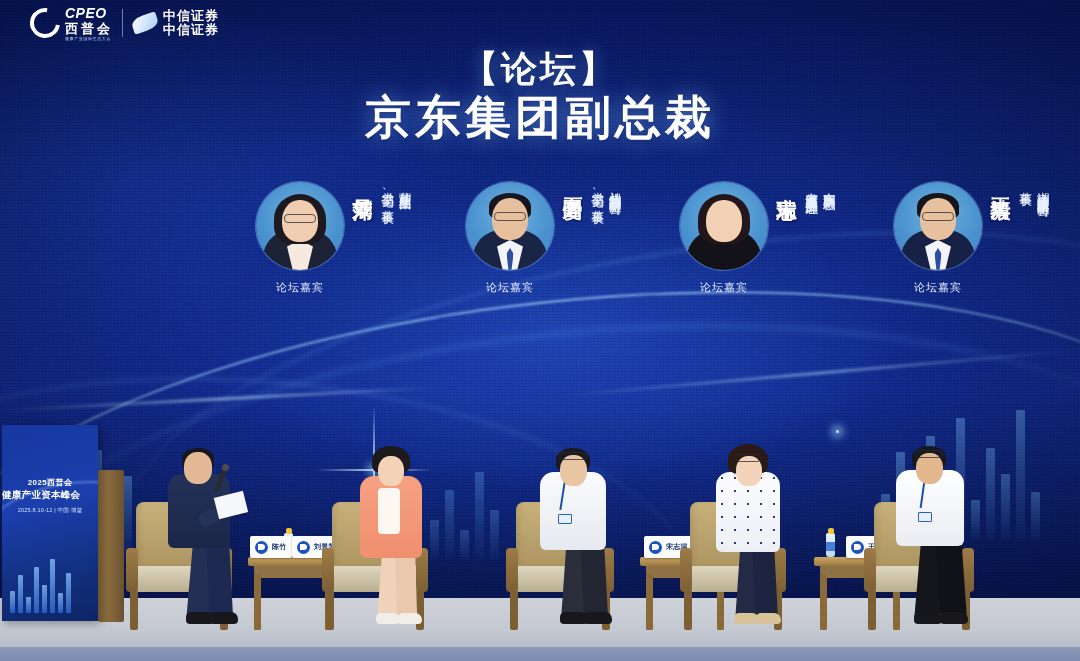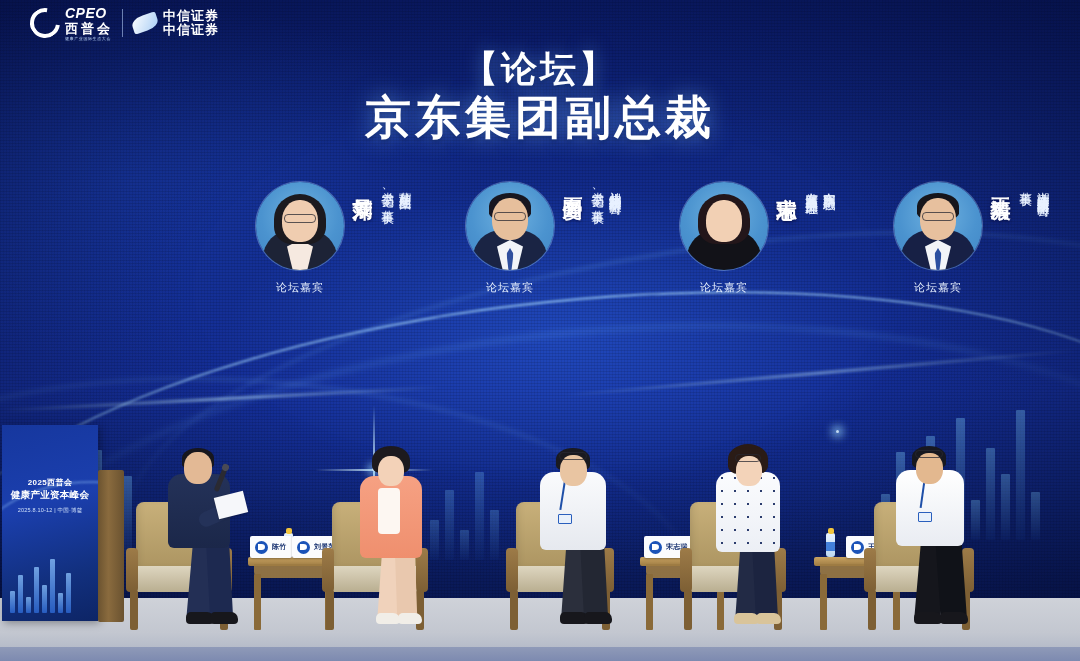--- a/index.html
+++ b/index.html
@@ -114,21 +114,21 @@
     background:linear-gradient(180deg,rgba(40,55,110,.45),rgba(40,55,110,0)); }
 
   
   .banner { position:absolute; left:2px; top:425px; width:96px; height:196px; z-index:4;
     background:linear-gradient(165deg,#16379e 0%,#1b3fae 40%,#12307f 75%,#0d2566 100%);
     box-shadow:2px 2px 8px rgba(0,0,0,.35); overflow:hidden; }
   .banner-streak { position:absolute; left:-30px; top:58px; width:200px; height:120px; border-radius:50%;
     border-top:1.5px solid rgba(160,210,255,.8); transform:rotate(-10deg); filter:blur(.8px); }
   .banner-l1 { position:absolute; left:0; top:52px; width:96px; text-align:center;
     font-size:8px; font-weight:700; color:#fff; letter-spacing:.4px; }
-  .banner-l2 { position:absolute; left:0; top:64px; width:96px; text-align:center;
+  .banner-l2 { position:absolute; left:0; top:64px; width:96px; 
     font-size:9.5px; font-weight:700; color:#fff; letter-spacing:.3px; }
   .banner-l3 { position:absolute; left:0; top:82px; width:96px; text-align:center;
     font-size:5.5px; color:#cfe0fa; letter-spacing:.2px; }
   .banner-bars { position:absolute; left:8px; bottom:8px; display:flex; align-items:flex-end; gap:3px; opacity:.75; }
   .banner-bars i { width:5px; display:block; background:linear-gradient(180deg,#8fc6ff,#2f6ddb); border-radius:1px; }
   .podium { position:absolute; left:98px; top:470px; width:26px; height:152px; z-index:4;
     background:linear-gradient(90deg,#6b5330,#8a6b3e 40%,#6a5230); border-radius:2px; }
 
   
   .panel { position:absolute; left:0; top:400px; width:1080px; height:230px; z-index:5; }

